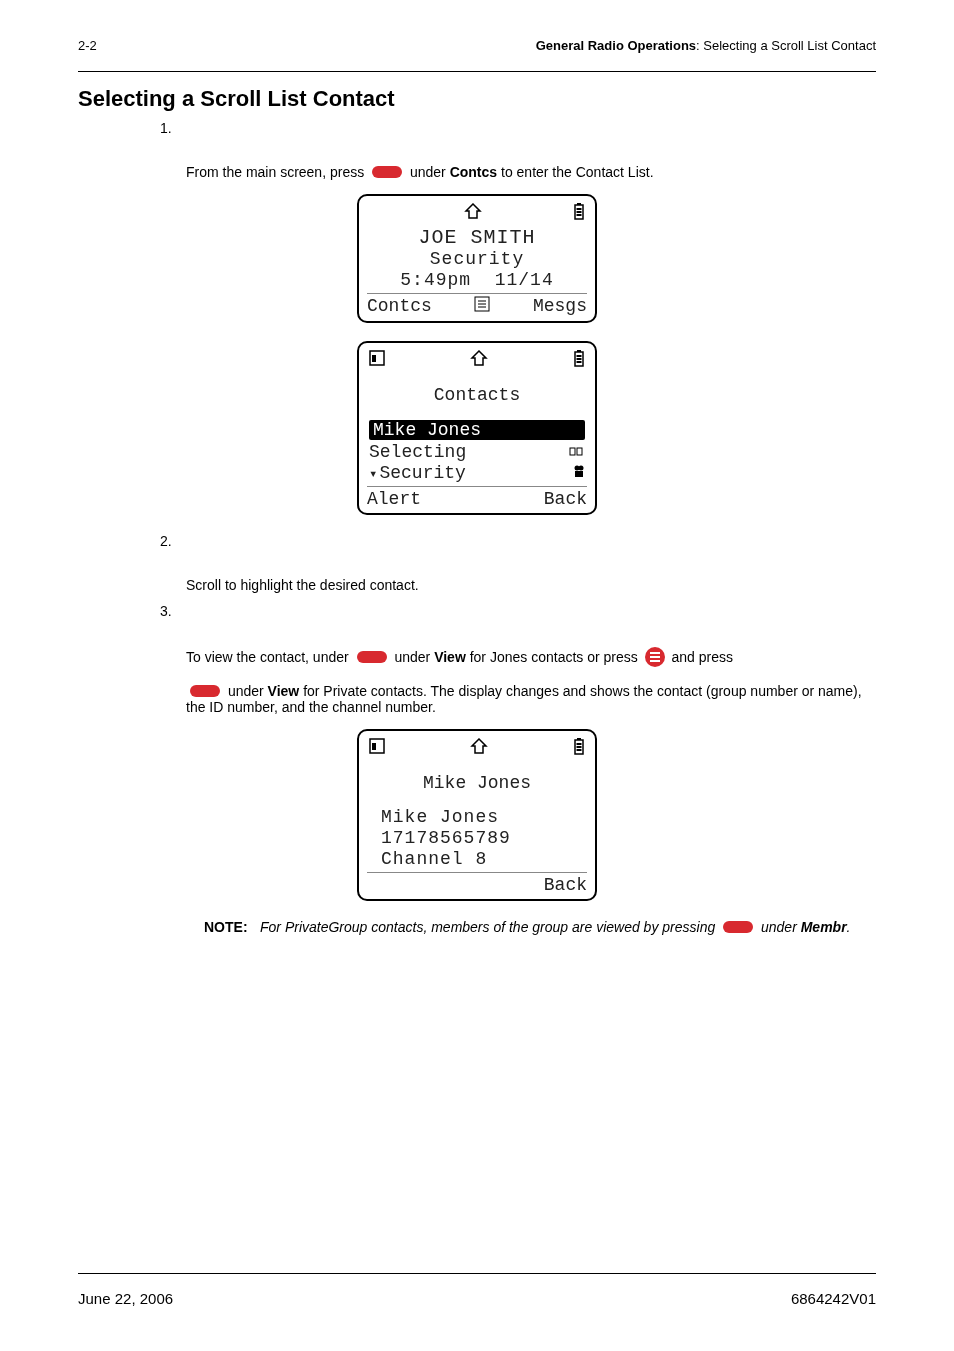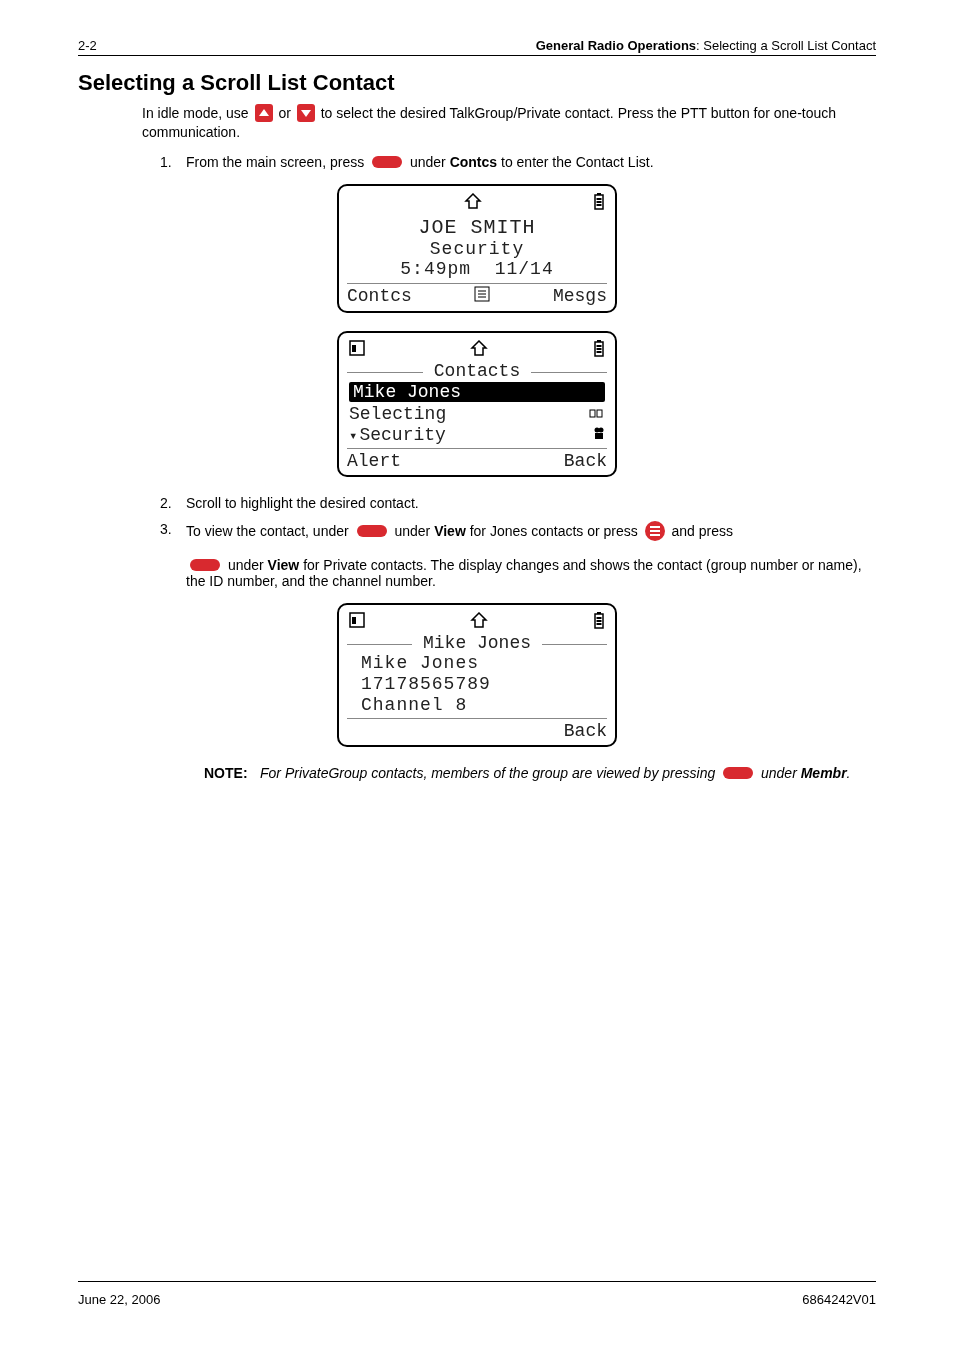--- a/index.html
+++ b/index.html
@@ -16,21 +16,21 @@
     position: relative;
     padding: 38px 78px 40px 78px;
     box-sizing: border-box;
   }
   .header-row {
     display: flex;
     justify-content: space-between;
     align-items: flex-end;
     font-size: 13px;
     border-bottom: 1px solid #000;
-    padding-bottom: 2px;
+    padding-bottom: 18px;
     margin-bottom: 14px;
   }
   .header-right {
     font-weight: normal;
   }
   .header-right .bold { font-weight: bold; }
   h2.section {
     font-size: 22px;
     font-weight: bold;
     margin: 6px 0 8px 0;
@@ -47,21 +47,21 @@
   }
   .step {
     font-size: 14px;
     margin: 0 0 10px 82px;
     display: flex;
   }
   .step .num {
     width: 26px;
     flex-shrink: 0;
   }
-  .step .txt { flex: 1; }
+  .step .txt { flex: 1; margin-top: 44px; }
   .note-row {
     font-size: 14px;
     margin: 12px 0 0 82px;
     display: flex;
   }
   .note-row .lbl { font-weight: bold; width: 56px; flex-shrink: 0; margin-left: 44px; }
   .note-row .txt { flex: 1; font-style: italic; }
   .arrow-btn {
     width: 18px; height: 18px;
     background: #d8292f;
@@ -106,21 +106,21 @@
     content:"";
     position:absolute;
     left:5px; top:5px;
     width:10px;height:10px;
     background:
       linear-gradient(#fff,#fff) 0 0/10px 2px no-repeat,
       linear-gradient(#fff,#fff) 0 4px/10px 2px no-repeat,
       linear-gradient(#fff,#fff) 0 8px/10px 2px no-repeat;
   }
   .lcd {
-    width: 280px;
+    width: 240px;
     margin: 14px auto 18px auto;
     border: 2px solid #000;
     border-radius: 10px;
     padding: 6px 8px 4px 8px;
     font-family: "Courier New", monospace;
     color:#222;
     background:#fff;
     box-sizing: border-box;
   }
   .lcd .statusbar {
@@ -140,20 +140,21 @@
     margin-top:3px;
     padding-top:2px;
   }
   .lcd .title-row {
     display:flex;
     align-items:center;
     gap:11px;
     justify-content:center;
     font-size:18px;
     margin-top:-2px;
+    flex-direction:column;
   }
   .lcd .title-row .rule {
     flex:1;
     border-top:1px solid #888;
     margin-top:2px;
   }
   .lcd .list-row {
     display:flex;
     justify-content:space-between;
     align-items:center;
@@ -173,22 +174,22 @@
     margin-right:2px;
   }
   .caption {
     font-size:14px;
     margin: 0 0 12px 82px;
   }
   .footer {
     position:absolute;
     left:78px; right:78px; bottom:44px;
     border-top:1px solid #000;
-    padding-top:10px;
-    font-size:13px;
+    padding-top:16px;
+    font-size:15px;
     display:flex;
     justify-content:space-between;
   }
   
   .ico { font-family: Arial, sans-serif; }
   b { font-weight:bold; }
 </style>
 </head>
 <body>
 
@@ -196,27 +197,20 @@
 
   <div class="header-row">
     <span>2-2</span>
     <span class="header-right">
       <span class="bold">General Radio Operations</span><span>: </span><span>Selecting a Scroll List Contact</span>
     </span>
   </div>
 
   <h2 class="section">Selecting a Scroll List Contact</h2>
 
-  <p class="body-text">
-    <span>In idle mode, use </span>
-    <span class="arrow-btn up"></span>
-    <span> or </span>
-    <span class="arrow-btn down"></span>
-    <span> to select the desired TalkGroup/Private contact. Press the PTT button for one-touch communication.</span>
-  </p>
 
 
   <div class="step">
     <div class="num">1.</div>
     <div class="txt">
       <span>From the main screen, press </span>
       <span class="softkey-pill"></span>
       <span> under </span>
       <b>Contcs</b>
       <span> to enter the Contact List.</span>

